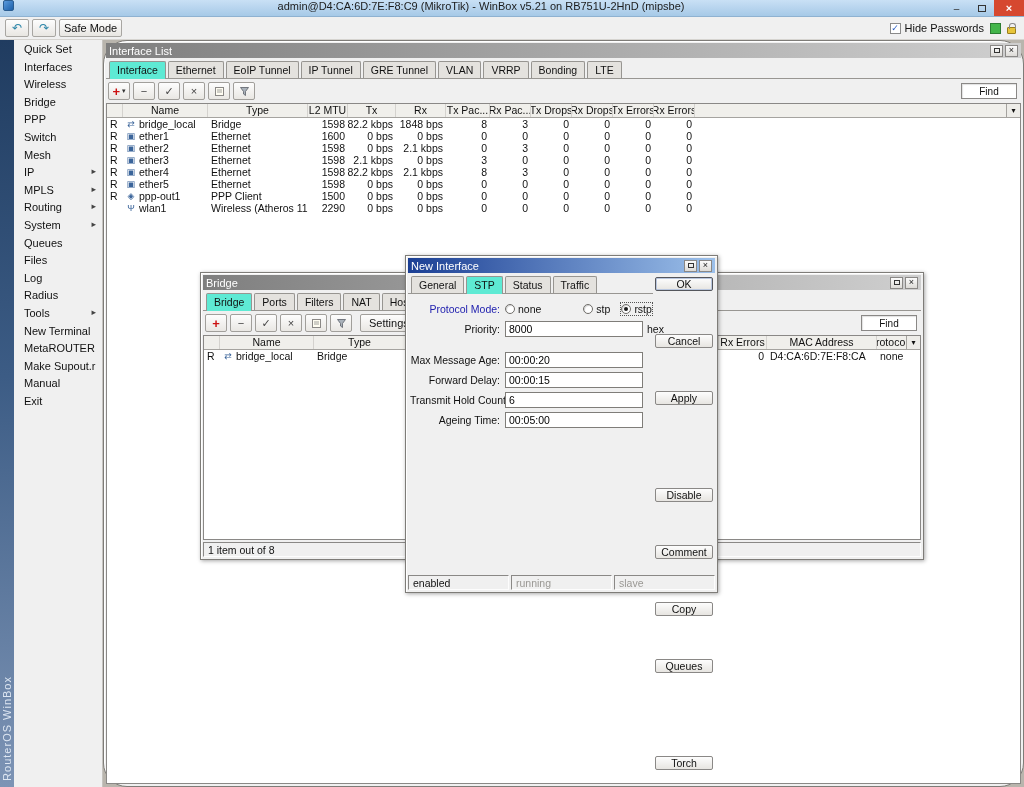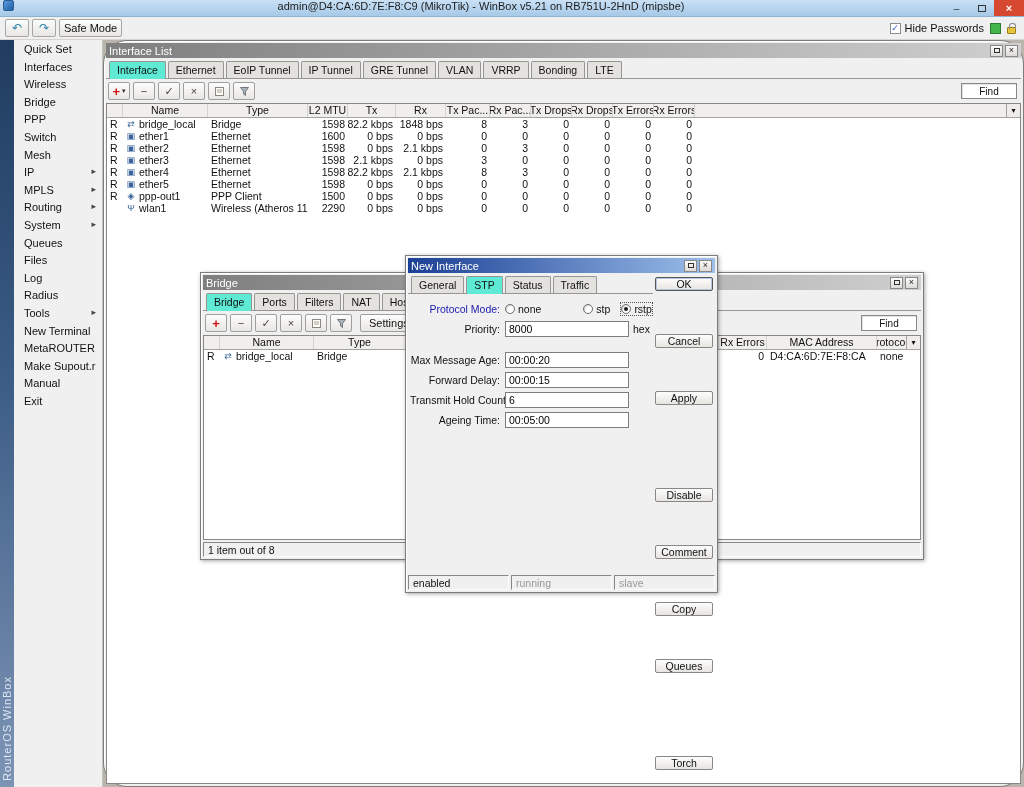--- a/index.html
+++ b/index.html
@@ -83,21 +83,21 @@
 .seg{flex:1;height:15px;border:1px solid;border-color:#8a8886 #fdfdfd #fdfdfd #8a8886;display:flex;align-items:center;padding:0 4px;font-size:10.5px;background:#f0f0f0;white-space:nowrap;overflow:hidden;}
 .seg.dim{color:#9a9894;}
 
 
 .dlg-main{flex:1;display:flex;min-height:0;}
 .dlg-left{flex:1;display:flex;flex-direction:column;min-width:0;}
 .dlg-form{flex:1;padding:6px 0 0 2px;}
 .frow{display:flex;align-items:center;height:17px;margin-bottom:3px;}
 .flabel{width:95px;flex:0 0 95px;text-align:right;padding-right:5px;font-size:10.5px;white-space:nowrap;}
 .flabel.bluelbl{color:#2121af;}
-.field{width:124px;height:16px;border:1px solid #7f7d79;background:#fff;font:10.5px "Liberation Sans",sans-serif;padding:0 3px;}
+.field{width:138px;height:16px;border:1px solid #7f7d79;background:#fff;font:10.5px "Liberation Sans",sans-serif;padding:0 3px;}
 .suffix{margin-left:4px;font-size:10.5px;}
 .fgap{height:11px;}
 .radios{display:flex;align-items:center;font-size:10.5px;}
 .radio{display:inline-flex;align-items:center;gap:3px;}
 .rb{width:10px;height:10px;border-radius:50%;border:1px solid #6f6d69;background:#fff;box-shadow:inset 1px 1px 1px rgba(0,0,0,0.18);position:relative;flex:0 0 10px;}
 .rb.sel::after{content:"";position:absolute;left:2px;top:2px;width:4px;height:4px;border-radius:50%;background:#1a1a1a;}
 .radio.ml1{margin-left:42px;}
 .radio.ml2{margin-left:11px;}
 .radio.focusbox{outline:1px dotted #555;}
 .dlg-btns{flex:0 0 62px;width:62px;display:flex;flex-direction:column;align-items:flex-end;padding:4px 2px 0 0;gap:40px;}

